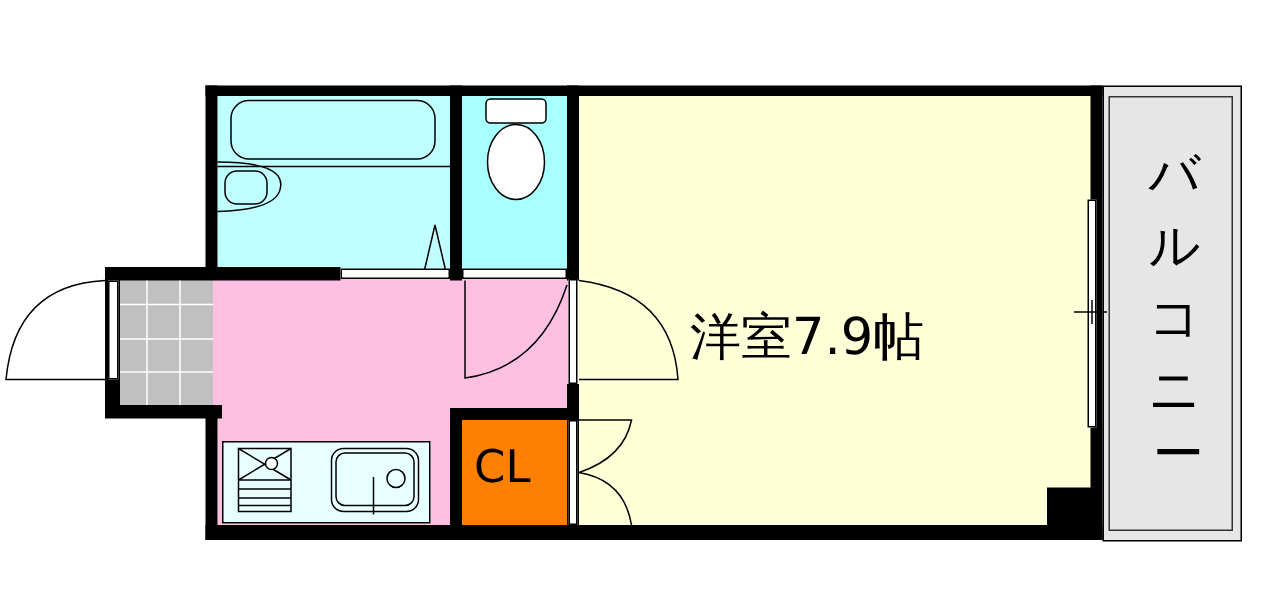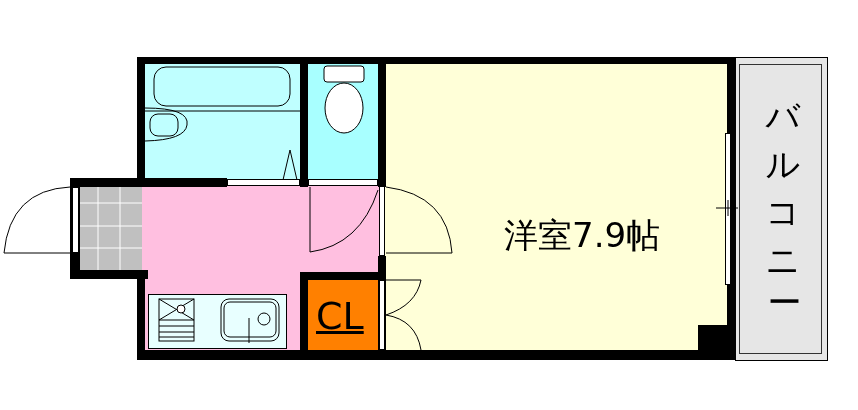--- a/index.html
+++ b/index.html
@@ -91,21 +91,21 @@
     <rect x="221" y="299" width="58" height="42" rx="8"></rect>
     <rect x="224" y="302" width="52" height="35" rx="6"></rect>
     <circle cx="264" cy="319" r="6"></circle>
     <line x1="249" y1="318" x2="249" y2="343"></line>
 
     <line x1="716" y1="208" x2="738" y2="208"></line>
     <line x1="728" y1="200" x2="728" y2="216"></line>
   </g>
 </svg>
 
-<div class="label" style="left:460px;top:213px;font-size:34px;margin-left:44px;">洋室7.9帖</div>
-<div class="label" style="left:316px;top:294px;font-size:38px;text-decoration:underline;">CL</div>
+<div class="label" style="left:460px;top:202px;font-size:34px;">洋室7.9帖</div>
+<div class="label" style="left:316px;top:294px;font-size:30px;">CL</div>
 <div class="label" style="left:761px;top:92px;width:44px;font-size:34px;line-height:48px;text-align:center;">
   <div>バ</div>
   <div>ル</div>
   <div>コ</div>
   <div>ニ</div>
   <div style="writing-mode:vertical-rl;">ー</div>
 </div>
 
 </body></html>

